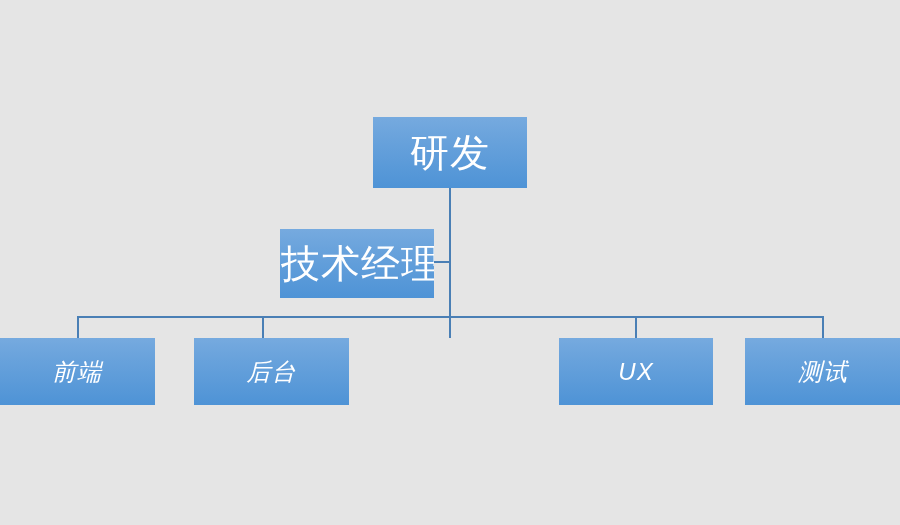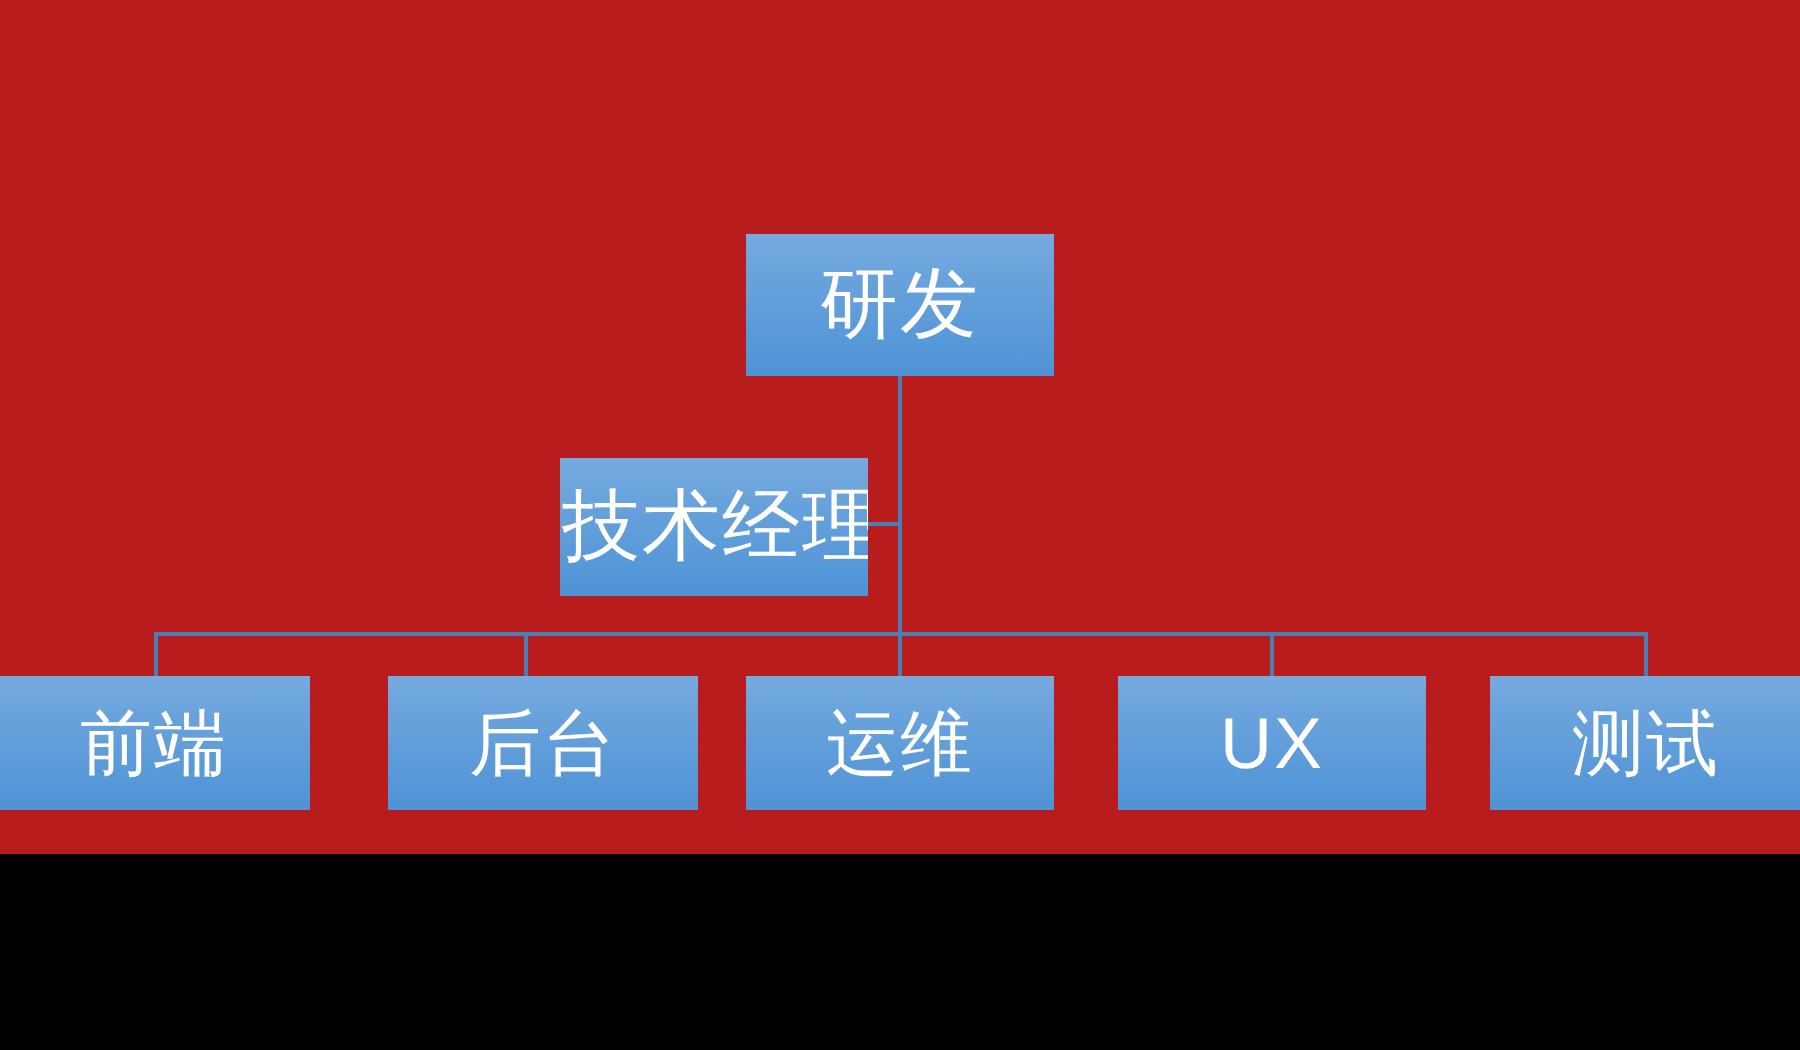--- a/index.html
+++ b/index.html
@@ -9,22 +9,22 @@
   }
   body {
     width: 900px;
     height: 525px;
     overflow: hidden;
     font-family: "Liberation Sans", "DejaVu Sans", sans-serif;
   }
   #chart-canvas {
     position: relative;
     width: 900px;
-    height: 427px;
-    background: #b91c1c;
+    height: 525px;
+    background: #e5e5e5;
   }
   
   .conn {
     position: absolute;
     background: #4a7fb5;
   }
   .conn-v { width: 2px; }
   .conn-h { height: 2px; }
 
   
@@ -58,21 +58,22 @@
     left: 280px; top: 229px;
     width: 154px; height: 69px;
     font-size: 39px;
     justify-content: flex-start;
     padding-left: 1px;
   }
   
   .node-leaf {
     top: 338px;
     height: 67px;
-    font-size: 36px;
+    font-size: 24px;
+    font-style: italic;
   }
   #node-leaf-0 { left: -1px;  width: 156px; }
   #node-leaf-1 { left: 194px; width: 155px; }
   #node-leaf-2 { left: 373px; width: 154px; }
   #node-leaf-3 { left: 559px; width: 154px; }
   #node-leaf-4 { left: 745px; width: 156px; }
 
   
   #conn-trunk-upper { left: 449px; top: 188px; height: 129px; }
   
@@ -108,23 +109,20 @@
   <div class="node" id="node-assistant">
     <span class="node-label">技术经理</span>
   </div>
 
   <div class="node node-leaf" id="node-leaf-0">
     <span class="node-label">前端</span>
   </div>
   <div class="node node-leaf" id="node-leaf-1">
     <span class="node-label">后台</span>
   </div>
-  <div class="node node-leaf" id="node-leaf-2">
-    <span class="node-label">运维</span>
-  </div>
   <div class="node node-leaf" id="node-leaf-4">
     <span class="node-label">测试</span>
   </div>
   <div class="node node-leaf" id="node-leaf-3">
     <span class="node-label">UX</span>
   </div>
 
 </div>
 
 </body></html>

